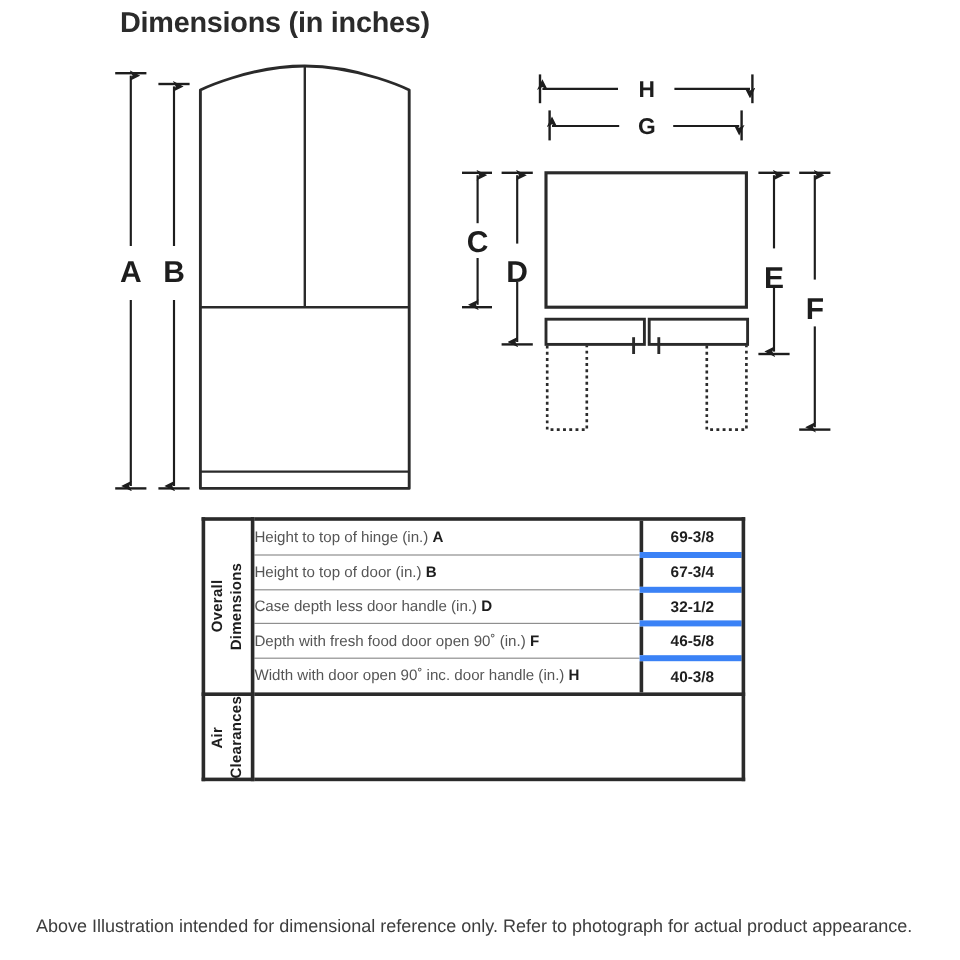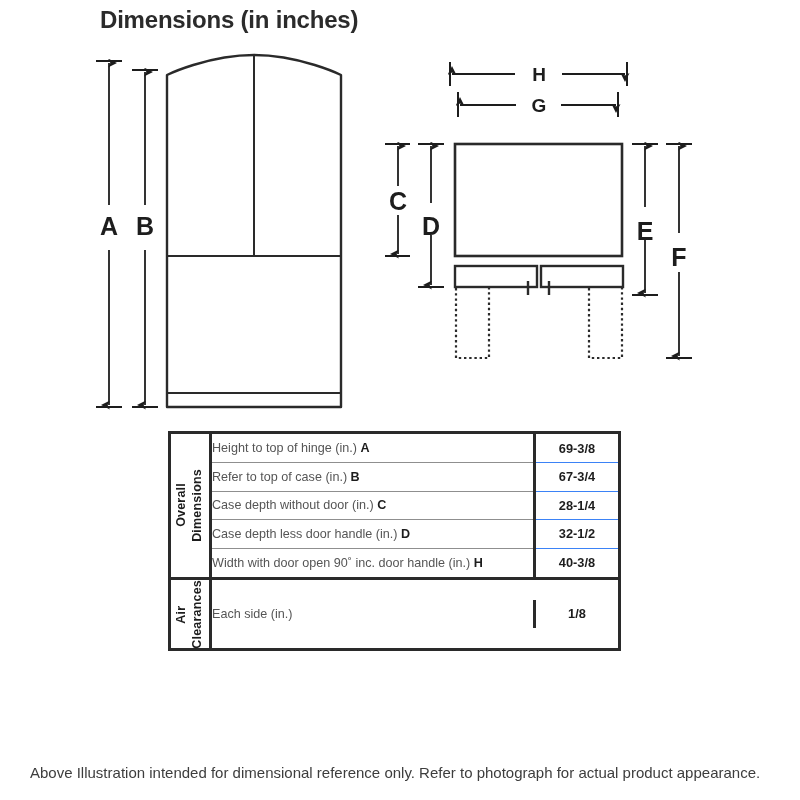--- a/index.html
+++ b/index.html
@@ -115,21 +115,21 @@
     color: #555555;
     white-space: nowrap;
     vertical-align: middle;
   }
   .desc-cell b {
     color: #1d1d1d;
     font-weight: bold;
   }
   .val-cell {
     width: 82px;
-    border-bottom: 1px solid #3b82f6;
+    border-bottom: 5px solid #3b82f6;
     text-align: center;
     font-size: 12.8px;
     font-weight: bold;
     color: #1d1d1d;
     vertical-align: middle;
   }
   .inner-table tr:last-child .desc-cell,
   .inner-table tr:last-child .val-cell {
     border-bottom: none;
   }
@@ -270,54 +270,50 @@
           </div>
         </td>
         <td class="rows-cell">
           <table class="inner-table">
             <tbody>
               <tr>
                 <td class="desc-cell"><span>Height to top of hinge (in.)</span> <b>A</b></td>
                 <td class="val-cell">69-3/8</td>
               </tr>
               <tr>
-                <td class="desc-cell"><span>Refer to top of case (in.)</span> <b>B</b></td>
+                <td class="desc-cell"><span>Height to top of door (in.)</span> <b>B</b></td>
                 <td class="val-cell">67-3/4</td>
-              </tr>
-              <tr>
-                <td class="desc-cell"><span>Case depth without door (in.)</span> <b>C</b></td>
-                <td class="val-cell">28-1/4</td>
               </tr>
               <tr>
                 <td class="desc-cell"><span>Case depth less door handle (in.)</span> <b>D</b></td>
                 <td class="val-cell">32-1/2</td>
+              </tr>
+              <tr>
+                <td class="desc-cell"><span>Depth with fresh food door open 90˚ (in.)</span> <b>F</b></td>
+                <td class="val-cell">46-5/8</td>
               </tr>
               <tr>
                 <td class="desc-cell"><span>Width with door open 90˚ inc. door handle (in.)</span> <b>H</b></td>
                 <td class="val-cell">40-3/8</td>
               </tr>
             </tbody>
           </table>
         </td>
       </tr>
 
       <tr>
         <td class="grp-cell">
           <div class="grp-inner">
             <div class="vertical-label">Air
 Clearances</div>
           </div>
         </td>
         <td class="rows-cell">
           <table class="inner-table">
             <tbody>
-              <tr>
-                <td class="desc-cell"><span>Each side (in.)</span></td>
-                <td class="val-cell">1/8</td>
-              </tr>
             </tbody>
           </table>
         </td>
       </tr>
     </tbody>
   </table>
 
   <div class="footnote">Above Illustration intended for dimensional reference only. Refer to photograph for actual product appearance.</div>
 
 </div>

